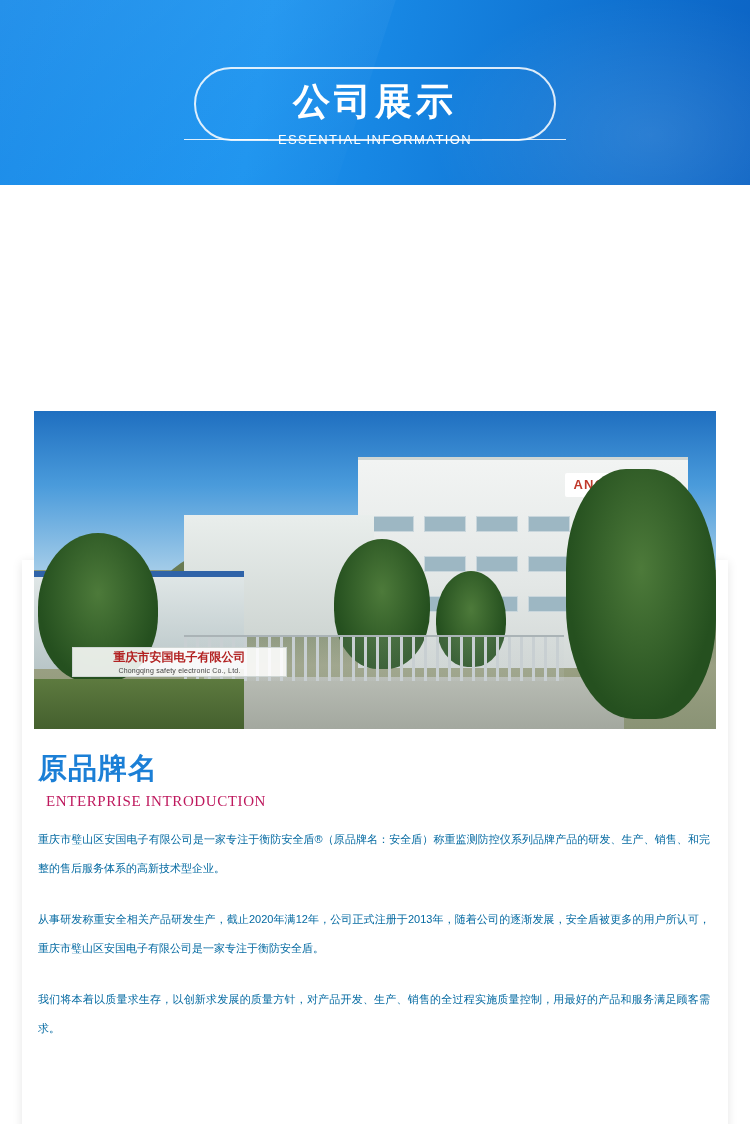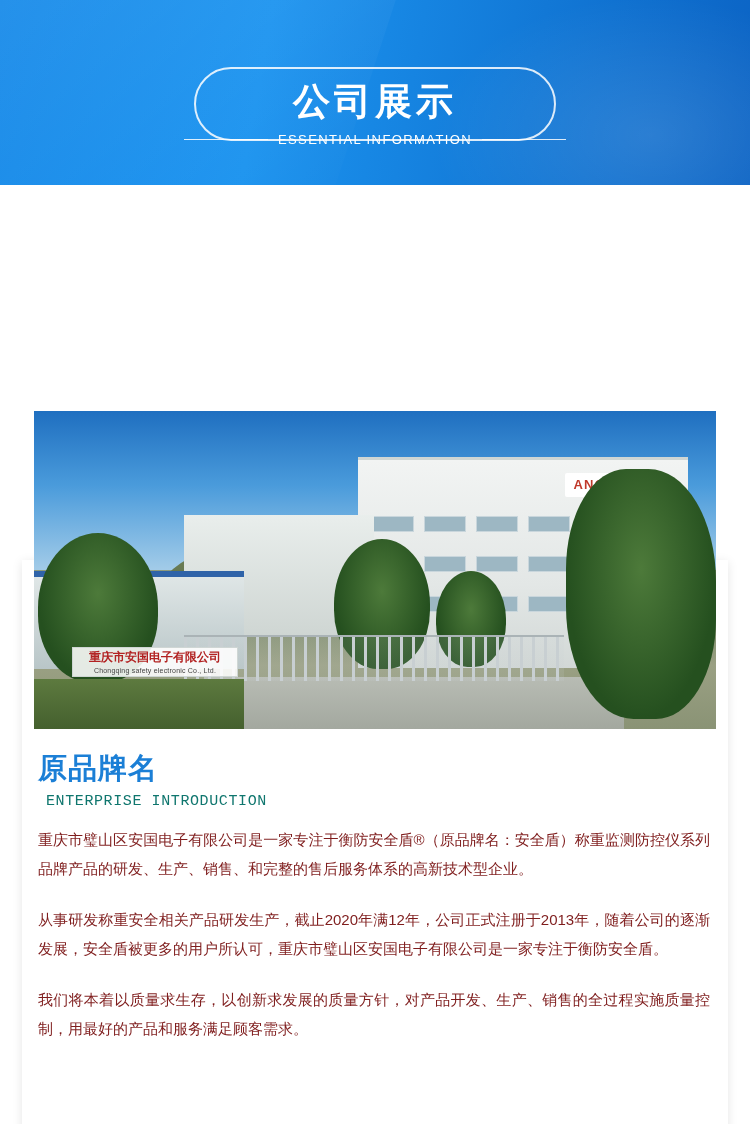--- a/index.html
+++ b/index.html
@@ -143,21 +143,21 @@
   .ph-building2 {
     position: absolute; left: 150px; top: 104px; width: 190px; height: 120px;
     background: linear-gradient(180deg,#e9eeec,#cfd6d3);
   }
   .ph-shed {
     position: absolute; left: 0px; top: 160px; width: 210px; height: 92px;
     background: linear-gradient(180deg,#dfe6e6 0%, #b9c6c8 100%);
     border-top: 6px solid #2f63a8;
   }
   .ph-sign {
-    position: absolute; left: 38px; top: 236px; width: 166px; height: 30px;
+    position: absolute; left: 38px; top: 236px; width: 215px; height: 30px;
     background: rgba(255,255,255,0.88);
     border: 1px solid #cfd6d4;
     color: #b22222;
     font-size: 12px;
     line-height: 14px;
     text-align: center;
     padding-top: 2px;
     box-sizing: border-box;
     font-weight: bold;
   }
@@ -199,33 +199,33 @@
     font-size: 29px;
     color: #1b7fd6;
     font-weight: bold;
     letter-spacing: 1px;
   }
   .title-en {
     position: absolute;
     left: 46px;
     top: 608px;
     font-size: 15px;
-    color: #0f766e;
+    color: #be185d;
     letter-spacing: .6px;
-    font-family: Liberation Mono, monospace;
+    font-family: Liberation Serif, serif;
   }
   .paras {
     position: absolute;
     left: 38px;
     top: 640px;
     width: 676px;
   }
   .para {
-    color: #7f1d1d;
-    font-size: 15px;
+    color: #0369a1;
+    font-size: 11px;
     line-height: 29px;
     margin: 0 4px 22px 0;
     text-align: justify;
   }
 </style>
 </head>
 <body>
 
 <div class="banner">
   <div class="banner-capsule"></div>

